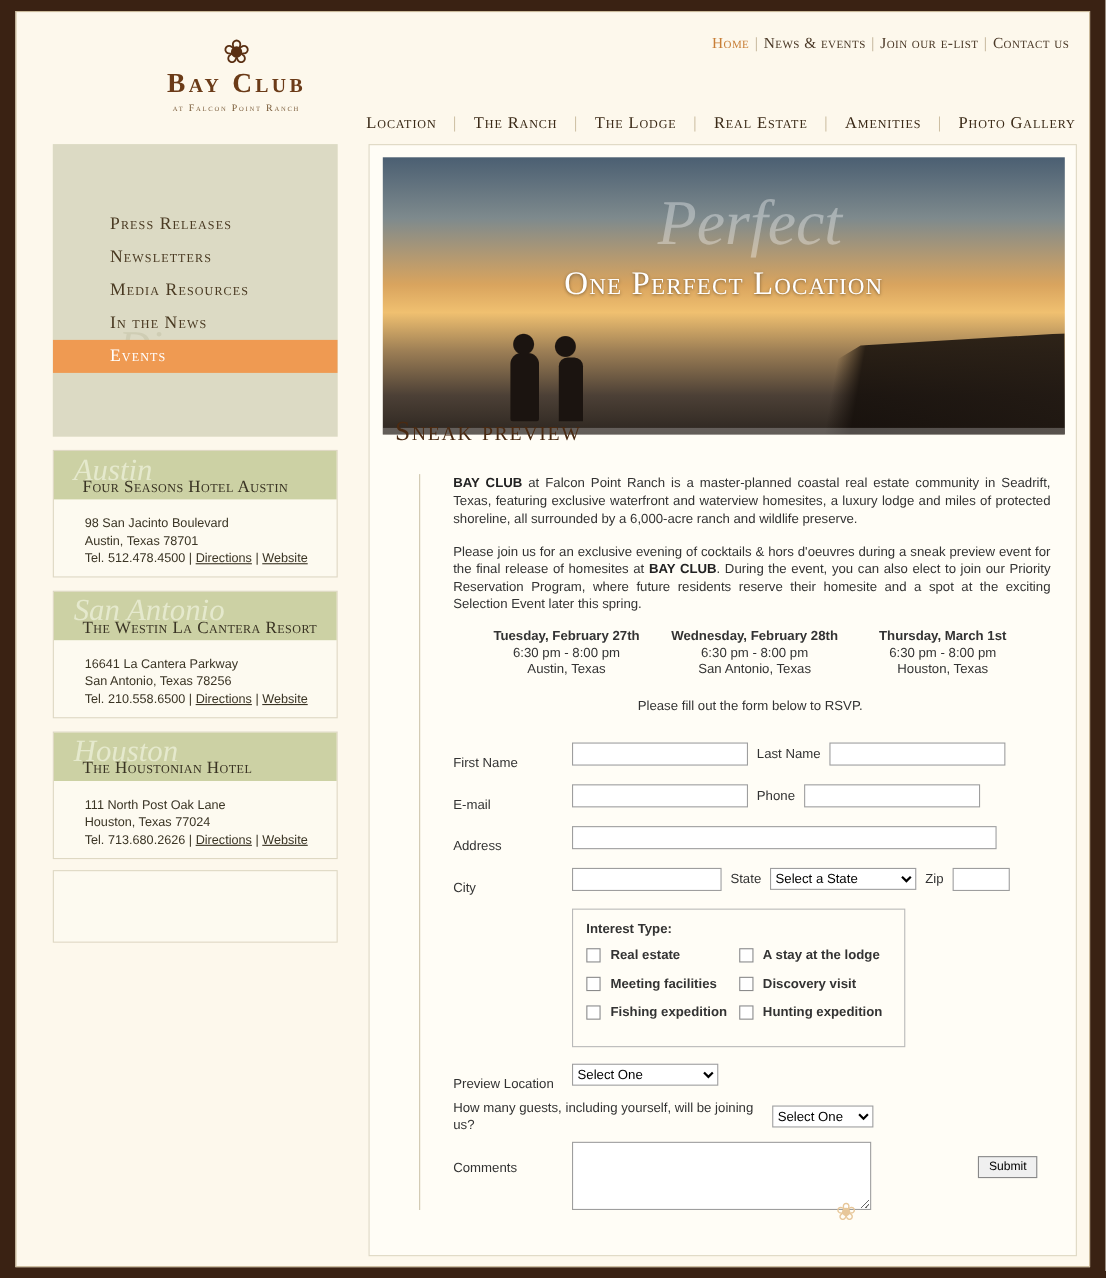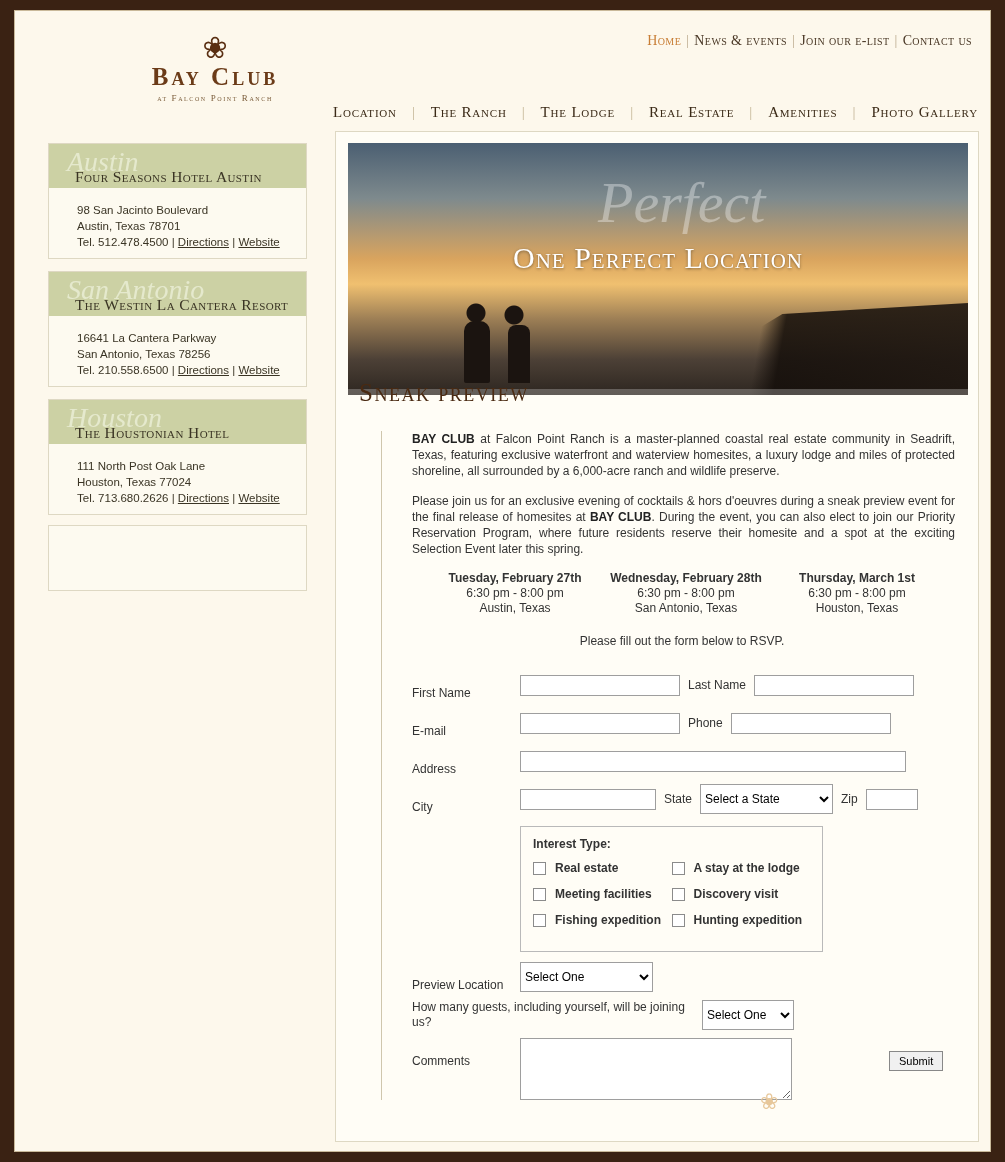--- a/index.html
+++ b/index.html
@@ -187,21 +187,21 @@
   input[type=text] {
     height:21px; border:1px solid #9e9e9e; background:#fff;
     font-family:"Liberation Sans", sans-serif; font-size:12px; padding:1px 3px;
   }
   .i-160 { width:160px; }
   .i-136 { width:136px; }
   .i-386 { width:386px; }
   .i-52 { width:52px; }
   .lab-inline { padding:0 8px; }
   select {
-    height:30px; border:1px solid #9e9e9e; background:#fff;
+    height:20px; border:1px solid #9e9e9e; background:#fff;
     font-family:"Liberation Sans", sans-serif; font-size:12px;
   }
   .sel-state { width:133px; }
   .sel-loc { width:133px; }
   .sel-guests { width:92px; }
 
   .interest {
     margin:12px 0 10px 108px; width:303px; border:1px solid #b9b9b9;
     background:#fffdf6; padding:10px 12px 12px 12px;
   }
@@ -252,20 +252,28 @@
     <a>The Lodge</a>
     <span class="bar">|</span>
     <a>Real Estate</a>
     <span class="bar">|</span>
     <a>Amenities</a>
     <span class="bar">|</span>
     <a>Photo Gallery</a>
   </div>
 
   <div class="sidebar">
+    <div class="sidenav">
+      <div class="ghost">Discovery</div>
+      <div class="sidenav-item"><a>Press Releases</a></div>
+      <div class="sidenav-item"><a>Newsletters</a></div>
+      <div class="sidenav-item"><a>Media Resources</a></div>
+      <div class="sidenav-item"><a>In the News</a></div>
+      <div class="sidenav-item active"><a>Events</a></div>
+    </div>
 
     <div class="hotel">
       <div class="band">
         <div class="script">Austin</div>
         <div class="hname">Four Seasons Hotel Austin</div>
       </div>
       <div class="lines">
         <div>98 San Jacinto Boulevard</div>
         <div>Austin, Texas 78701</div>
         <div>

